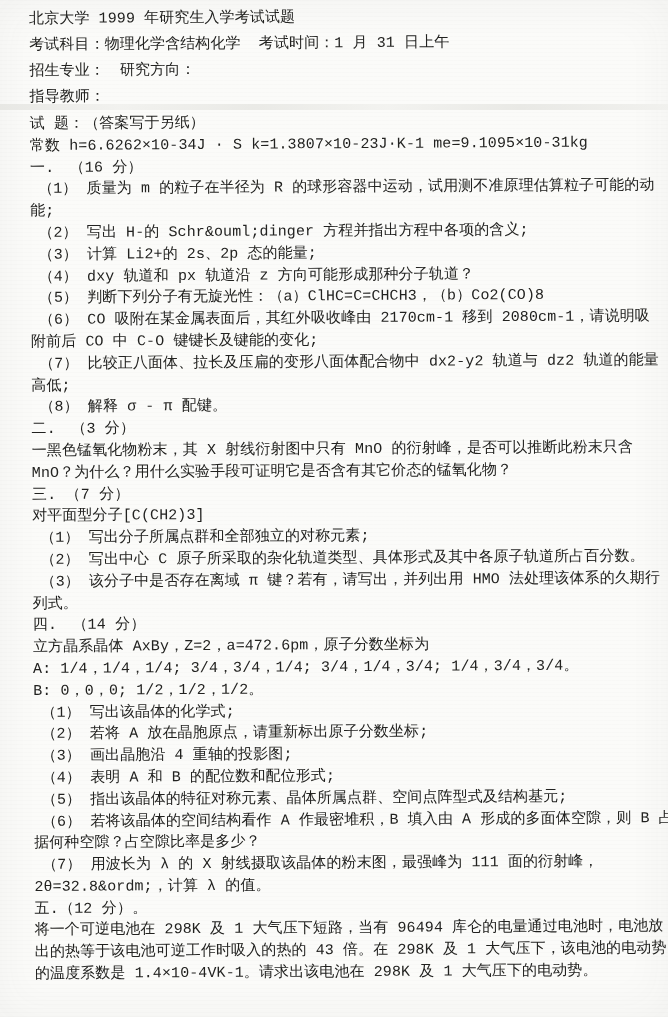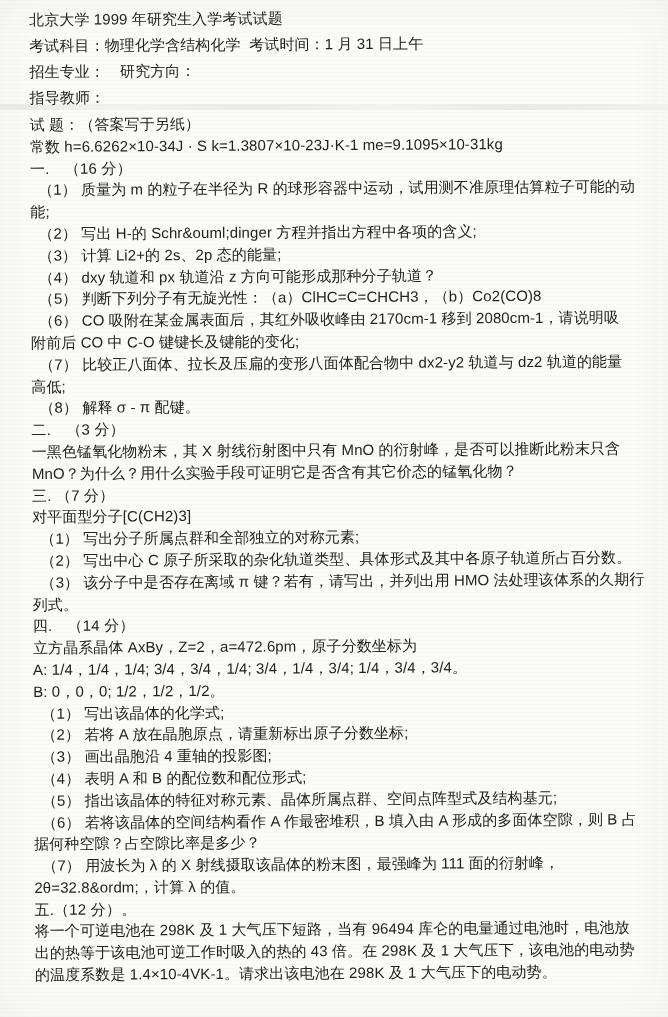--- a/index.html
+++ b/index.html
@@ -15,20 +15,21 @@
     font-family: "Liberation Sans", sans-serif;
     position: relative;
   }
   .page {
     position: absolute; inset: 0;
     background:
       repeating-linear-gradient(0deg, rgba(0,0,0,0.010) 0 1px, transparent 1px 4px),
       var(--paper);
     box-shadow: inset 0 0 46px rgba(60,60,55,0.05);
     overflow: hidden;
+    font-family: Liberation Mono, monospace;
   }
   .fold-band {
     position: absolute;
     left: 0; right: 0; top: 104px; height: 6px;
     background: linear-gradient(90deg,
       #e6e6e2 0%, #f1f1ee 18%, #e8e8e4 38%,
       #f2f2ef 58%, #e7e7e3 78%, #f0f0ed 100%);
     opacity: 0.9;
   }
   .content {

